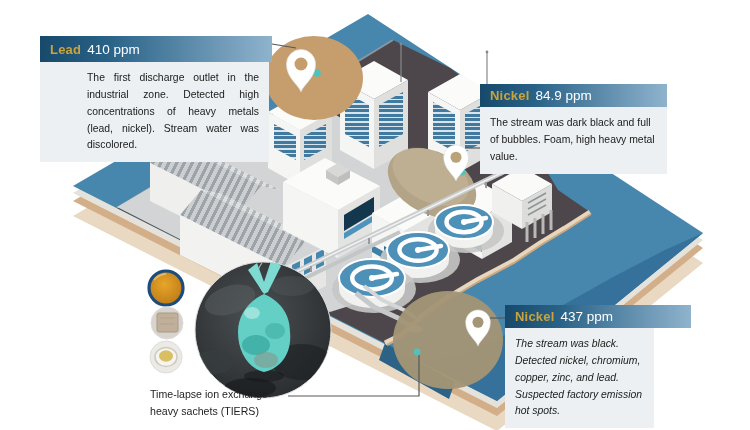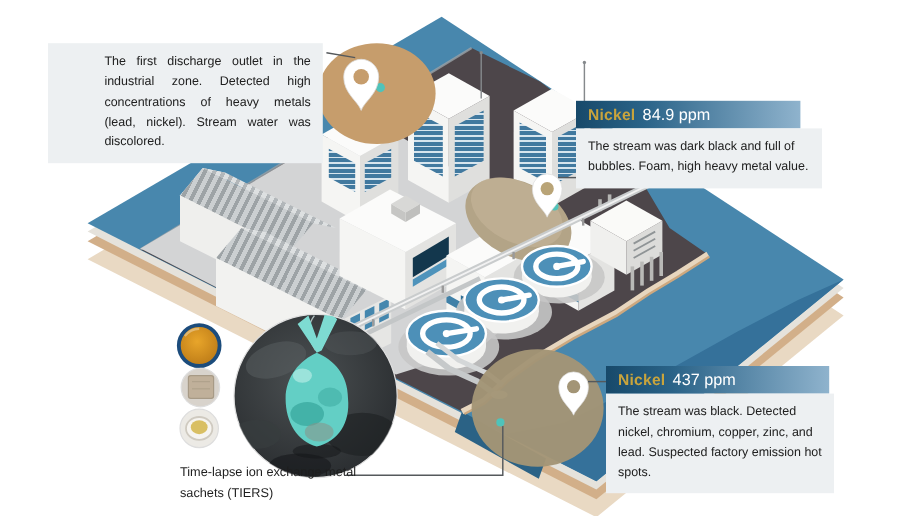--- a/index.html
+++ b/index.html
@@ -279,34 +279,38 @@
 
     <g>
       <circle cx="166" cy="357" r="16" fill="#eceae5" stroke="#dddddd" stroke-width="1"></circle>
       <ellipse cx="166" cy="357" rx="11" ry="9.5" fill="#f6f4f0" stroke="#cfcac0" stroke-width="1.5"></ellipse>
       <ellipse cx="166" cy="356" rx="7" ry="5.8" fill="#d9bf63"></ellipse>
     </g>
   </g>
 </svg>
 
   <div class="callout" style="left:40px;top:36px;width:232px;">
+    <div class="callout-header" style="height:26px;">
+      <span class="metal">Lead</span>
+      <span class="value">410 ppm</span>
+    </div>
     <div class="callout-body justified" style="width:229px;padding-left:47px;">The first discharge outlet in the industrial zone. Detected high concentrations of heavy metals (lead, nickel). Stream water was discolored.</div>
   </div>
 
   <div class="callout" style="left:480px;top:84px;width:187px;">
     <div class="callout-header" style="height:23px;">
       <span class="metal">Nickel</span>
       <span class="value">84.9 ppm</span>
     </div>
-    <div class="callout-body" style="width:205px;">The stream was dark black and full of bubbles. Foam, high heavy metal value.</div>
+    <div class="callout-body" style="width:187px;">The stream was dark black and full of bubbles. Foam, high heavy metal value.</div>
   </div>
 
   <div class="callout" style="left:505px;top:305px;width:186px;">
     <div class="callout-header" style="height:23px;">
       <span class="metal">Nickel</span>
       <span class="value">437 ppm</span>
     </div>
-    <div class="callout-body" style="width:190px;">The stream was black. Detected nickel, chromium, copper, zinc, and lead. Suspected factory emission hot spots.</div>
+    <div class="callout-body" style="width:149px;font-style:italic;">The stream was black. Detected nickel, chromium, copper, zinc, and lead. Suspected factory emission hot spots.</div>
   </div>
 
-  <div class="tiers-label">Time-lapse ion exchange metal sachets (TIERS)</div>
+  <div class="tiers-label">Time-lapse ion exchange heavy sachets (TIERS)</div>
 
 </div>
 
 </body></html>

